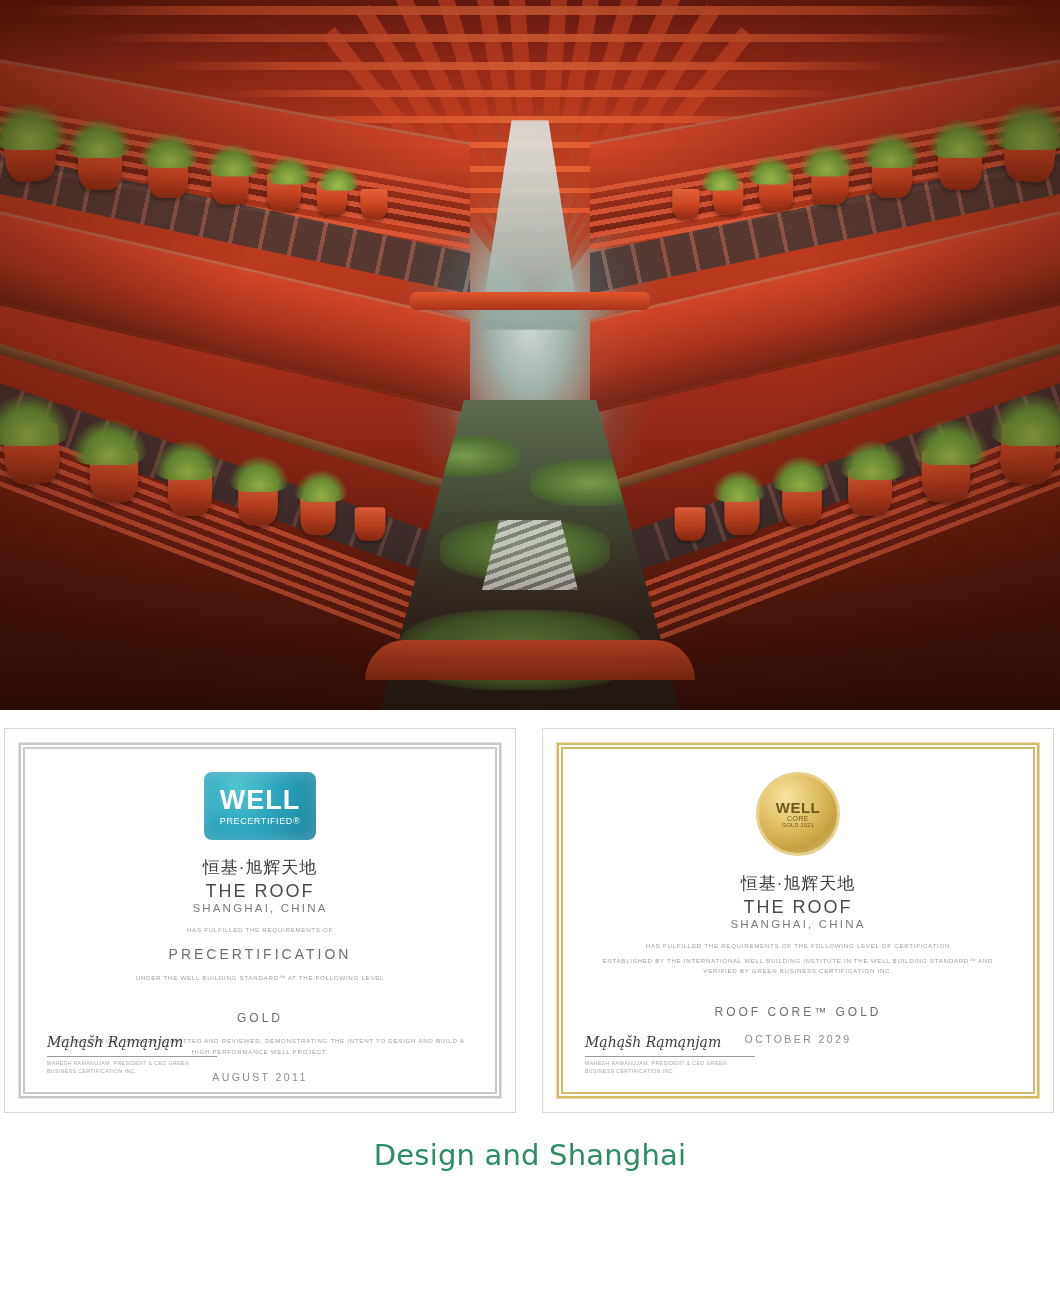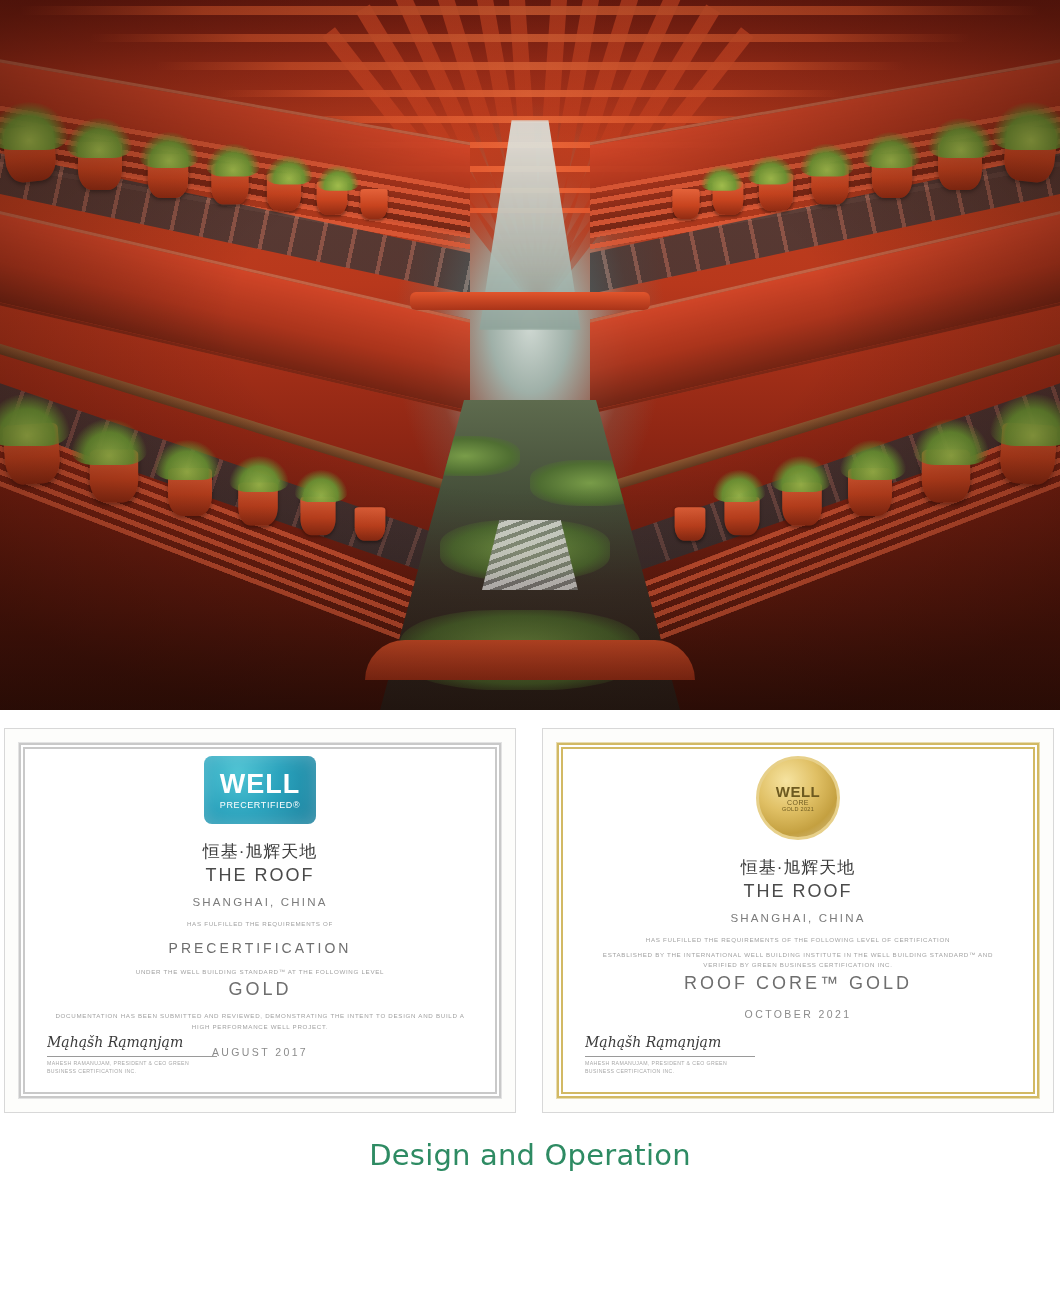--- a/index.html
+++ b/index.html
@@ -196,21 +196,21 @@
   .cert.left  { margin-left: 4px; border: 1px solid #d8d8d8; }
   .cert.right { margin-right: 6px; border: 1px solid #d8d8d8; }
 
   .cert-inner {
     position: absolute;
     inset: 14px;
     box-sizing: border-box;
     display: flex;
     flex-direction: column;
     align-items: center;
-    padding-top: 7px;
+    padding-top: 23px;
   }
   .cert.left .cert-inner {
     border: 6px double #c9c9c9;
     outline: 1px solid #e3e3e3;
     background: #ffffff;
   }
   .cert.right .cert-inner {
     border: 6px double #d2b964;
     outline: 1px solid #e8dcb0;
     background: #ffffff;
@@ -265,41 +265,41 @@
   .en-title {
     font-size: 18px;
     color: #4a4a4a;
     letter-spacing: 2px;
     margin-top: 2px;
   }
   .location {
     font-size: 11.5px;
     color: #7b7b7b;
     letter-spacing: 2.2px;
-    margin-top: 10px;
+    margin-top: 0;
   }
   .tiny {
     font-size: 6.2px;
     color: #a2a2a2;
     letter-spacing: .7px;
     margin-top: 11px;
     text-align: center;
     line-height: 1.7;
     max-width: 420px;
   }
   .level {
     font-size: 14px;
     color: #6e6e6e;
     letter-spacing: 3px;
     margin-top: 10px;
   }
   .level.gold {
-    font-size: 18px;
+    font-size: 12px;
     letter-spacing: 3px;
-    margin-top: 2px;
+    margin-top: 28px;
   }
   .award-date {
     font-size: 10.5px;
     color: #8b8b8b;
     letter-spacing: 2.4px;
     margin-top: 14px;
   }
   .sig-row {
     position: absolute;
     left: 22px;
@@ -481,21 +481,21 @@
           <span class="w2">PRECERTIFIED®</span>
         </div>
         <div class="cn-title">恒基·旭辉天地</div>
         <div class="en-title">THE ROOF</div>
         <div class="location">SHANGHAI, CHINA</div>
         <div class="tiny">HAS FULFILLED THE REQUIREMENTS OF</div>
         <div class="level">PRECERTIFICATION</div>
         <div class="tiny">UNDER THE WELL BUILDING STANDARD™ AT THE FOLLOWING LEVEL</div>
         <div class="level gold">GOLD</div>
         <div class="tiny">DOCUMENTATION HAS BEEN SUBMITTED AND REVIEWED, DEMONSTRATING THE INTENT TO DESIGN AND BUILD A HIGH PERFORMANCE WELL PROJECT.</div>
-        <div class="award-date">AUGUST 2017</div>
+        <div class="award-date">AUGUST 2011</div>
 
         <div class="sig-row">
           <div class="sig right">
             <div class="scribble">Mąhąšh Rąmąnjąm</div>
             <div class="line"></div>
             <div class="who">MAHESH RAMANUJAM, PRESIDENT &amp; CEO
 GREEN BUSINESS CERTIFICATION INC.</div>
           </div>
         </div>
       </div>
@@ -508,31 +508,31 @@
           <span class="g2">CORE</span>
           <span class="g3">GOLD 2021</span>
         </div>
         <div class="cn-title">恒基·旭辉天地</div>
         <div class="en-title">THE ROOF</div>
         <div class="location">SHANGHAI, CHINA</div>
         <div class="tiny">HAS FULFILLED THE REQUIREMENTS OF THE FOLLOWING LEVEL OF CERTIFICATION</div>
         <div class="tiny" style="margin-top:4px;">ESTABLISHED BY THE INTERNATIONAL WELL BUILDING INSTITUTE
 IN THE WELL BUILDING STANDARD™ AND VERIFIED BY GREEN BUSINESS CERTIFICATION INC.</div>
         <div class="level gold">ROOF CORE™ GOLD</div>
-        <div class="award-date">OCTOBER 2021</div>
+        <div class="award-date">OCTOBER 2029</div>
 
         <div class="sig-row">
           <div class="sig right">
             <div class="scribble">Mąhąšh Rąmąnjąm</div>
             <div class="line"></div>
             <div class="who">MAHESH RAMANUJAM, PRESIDENT &amp; CEO
 GREEN BUSINESS CERTIFICATION INC.</div>
           </div>
         </div>
       </div>
     </div>
   </div>
 
   <div class="caption">
-    <div>Design and Operation</div>
+    <div>Design and Shanghai</div>
   </div>
 
 </div>
 
 </body></html>

